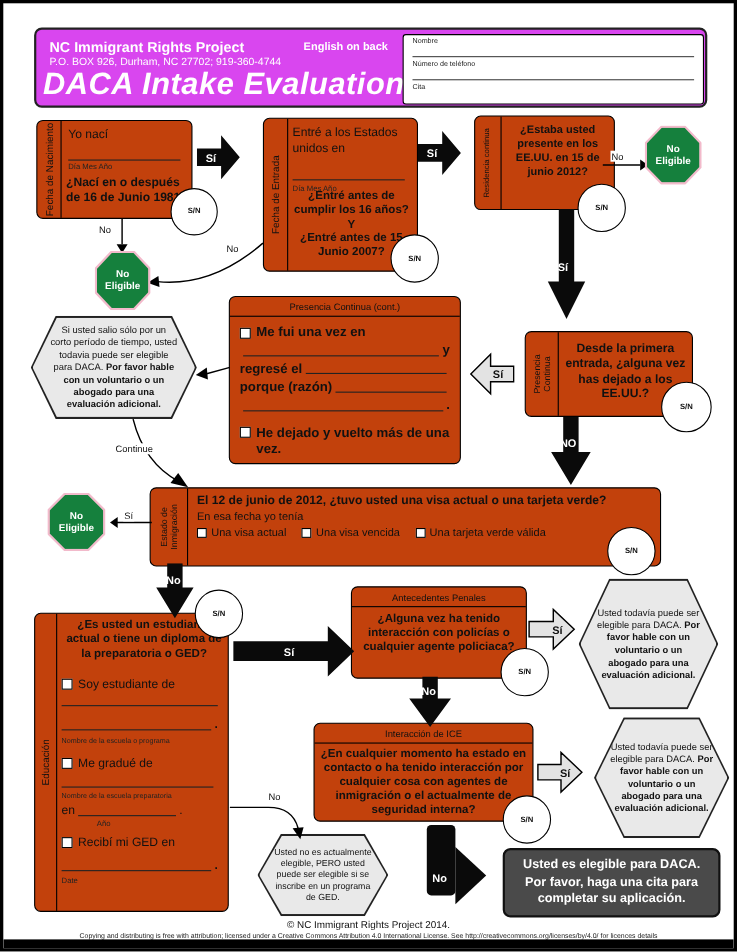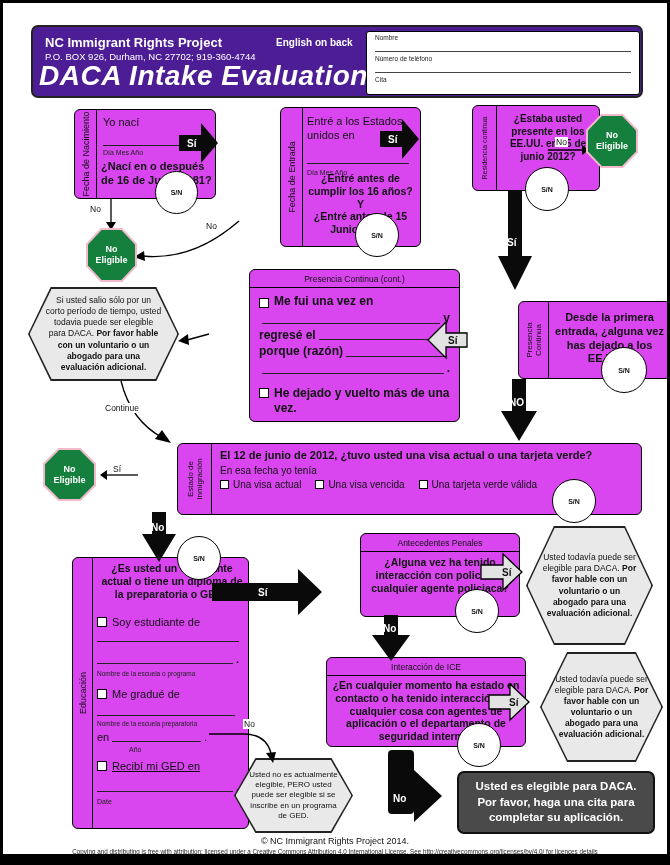--- a/index.html
+++ b/index.html
@@ -5,32 +5,32 @@
   * { margin:0; padding:0; box-sizing:border-box; }
   html,body { background:#888; }
   .page {
     position:relative; width:670px; height:865px; background:#fff; overflow:hidden;
     font-family:"Liberation Sans", sans-serif; color:#111;
     border:3px solid #000;
   }
   .abs { position:absolute; }
   
   .hdr { position:absolute; left:28px; top:22px; width:612px; height:73px;
-         background:#4c1d95; border:2px solid #222; border-radius:7px; color:#fff; }
+         background:#d946ef; border:2px solid #222; border-radius:7px; color:#fff; }
   .hdr .org { position:absolute; left:12px; top:8px; font-size:13px; font-weight:bold; }
   .hdr .addr { position:absolute; left:12px; top:24px; font-size:9.5px; }
   .hdr .bigtitle { position:absolute; left:6px; top:33px; font-size:28px; font-weight:bold; letter-spacing:.5px;font-style:italic; }
   .hdr .note { position:absolute; left:243px; top:10px; font-size:10px; font-weight:bold; }
   .hform { position:absolute; left:333px; top:4px; width:274px; height:64px; background:#fff;
            border:1.6px solid #000; border-radius:3px; color:#111; }
   .hform .frow { position:relative; height:21px; }
   .hform .flab { position:absolute; left:8px; top:2px; font-size:6.5px; color:#222; }
   .hform .flin { position:absolute; left:8px; right:8px; bottom:1px; border-bottom:1px solid #444; }
   
-  .fbox { position:absolute; background:#d946ef; border:1.8px solid #000; border-radius:6px; z-index:2;margin-left:41px; }
+  .fbox { position:absolute; background:#c2410c; border:1.8px solid #000; border-radius:6px; z-index:2; }
   .strip { position:absolute; left:0; top:0; bottom:0; border-right:1.6px solid #000; }
   .vtx { position:absolute; left:50%; top:50%; transform:translate(-50%,-50%) rotate(-90deg);
          white-space:nowrap; text-align:center; line-height:1.15; }
   .wl { position:absolute; border-bottom:1.3px solid #222; }
   .cap { position:absolute; font-size:7px; color:#222; }
   .q { font-weight:bold; line-height:1.25; }
   .bhead { border-bottom:1.6px solid #000; text-align:center; font-size:8.5px; padding:4px 2px 3px; }
   .cbx { display:inline-block; width:10px; height:10px; border:1.5px solid #000; background:#fff;
          margin-right:5px; flex:0 0 auto; }
   .cbx.sm { width:9px; height:9px; margin-right:4px; }
@@ -310,21 +310,21 @@
         <span>Me gradué de</span>
       </div>
     <div class="wl" style="left:24px;top:146px;width:138px;height:12px;"></div>
     <div class="cap" style="left:24px;top:162px;font-size:6.5px;">Nombre de la escuela preparatoria</div>
     <div class="abs crow" style="left:24px;top:172px;width:110px;font-size:11px;font-weight:normal;">
         <span>en</span>
         <span class="fl"></span>
         <span>.</span>
       </div>
     <div class="cap" style="left:56px;top:188px;">Año</div>
-    <div class="abs optrow" style="left:24px;top:202px;font-size:11px;text-decoration:underline;">
+    <div class="abs optrow" style="left:24px;top:202px;font-size:11px;">
         <span class="cbx"></span>
         <span>Recibí mi GED en</span>
       </div>
     <div class="abs crow" style="left:24px;top:222px;width:142px;font-size:11px;">
         <span class="fl" style="margin-left:0;"></span>
         <span>.</span>
       </div>
     <div class="cap" style="left:24px;top:240px;">Date</div>
   </div>
 
@@ -353,21 +353,21 @@
     </div>
   </div>
 
   <svg class="arrow" style="left:368px;top:612px;" width="40" height="48">
     <path d="M13 0 L27 0 L27 20 L39 20 L20 46 L1 20 L13 20 Z" fill="#0a0a0a"></path>
     <text x="12" y="17" class="aw">No</text>
   </svg>
 
   <div class="fbox" style="left:282px;top:654px;width:200px;height:90px;">
     <div class="bhead">Interacción de ICE</div>
-    <div class="q" style="padding:3px 5px;text-align:center;font-size:10.5px;line-height:1.22;">¿En cualquier momento ha estado en contacto o ha tenido interacción por cualquier cosa con agentes de aplicación o el departamento de seguridad interna?</div>
+    <div class="q" style="padding:3px 5px;text-align:center;font-size:10.5px;line-height:1.22;">¿En cualquier momento ha estado en contacto o ha tenido interacción por cualquier cosa con agentes de inmigración o el actualmente de seguridad interna?</div>
   </div>
   <div class="sn" style="left:454px;top:720px;width:44px;height:44px;">
       <span>S/N</span>
     </div>
 
   <svg class="arrow" style="left:485px;top:679px;" width="42" height="40">
     <path d="M1 13 L22 13 L22 2 L41 20 L22 38 L22 27 L1 27 Z" fill="#e3e3e3" stroke="#000" stroke-width="1.3"></path>
     <text x="21" y="24" class="ab">Sí</text>
   </svg>
 

